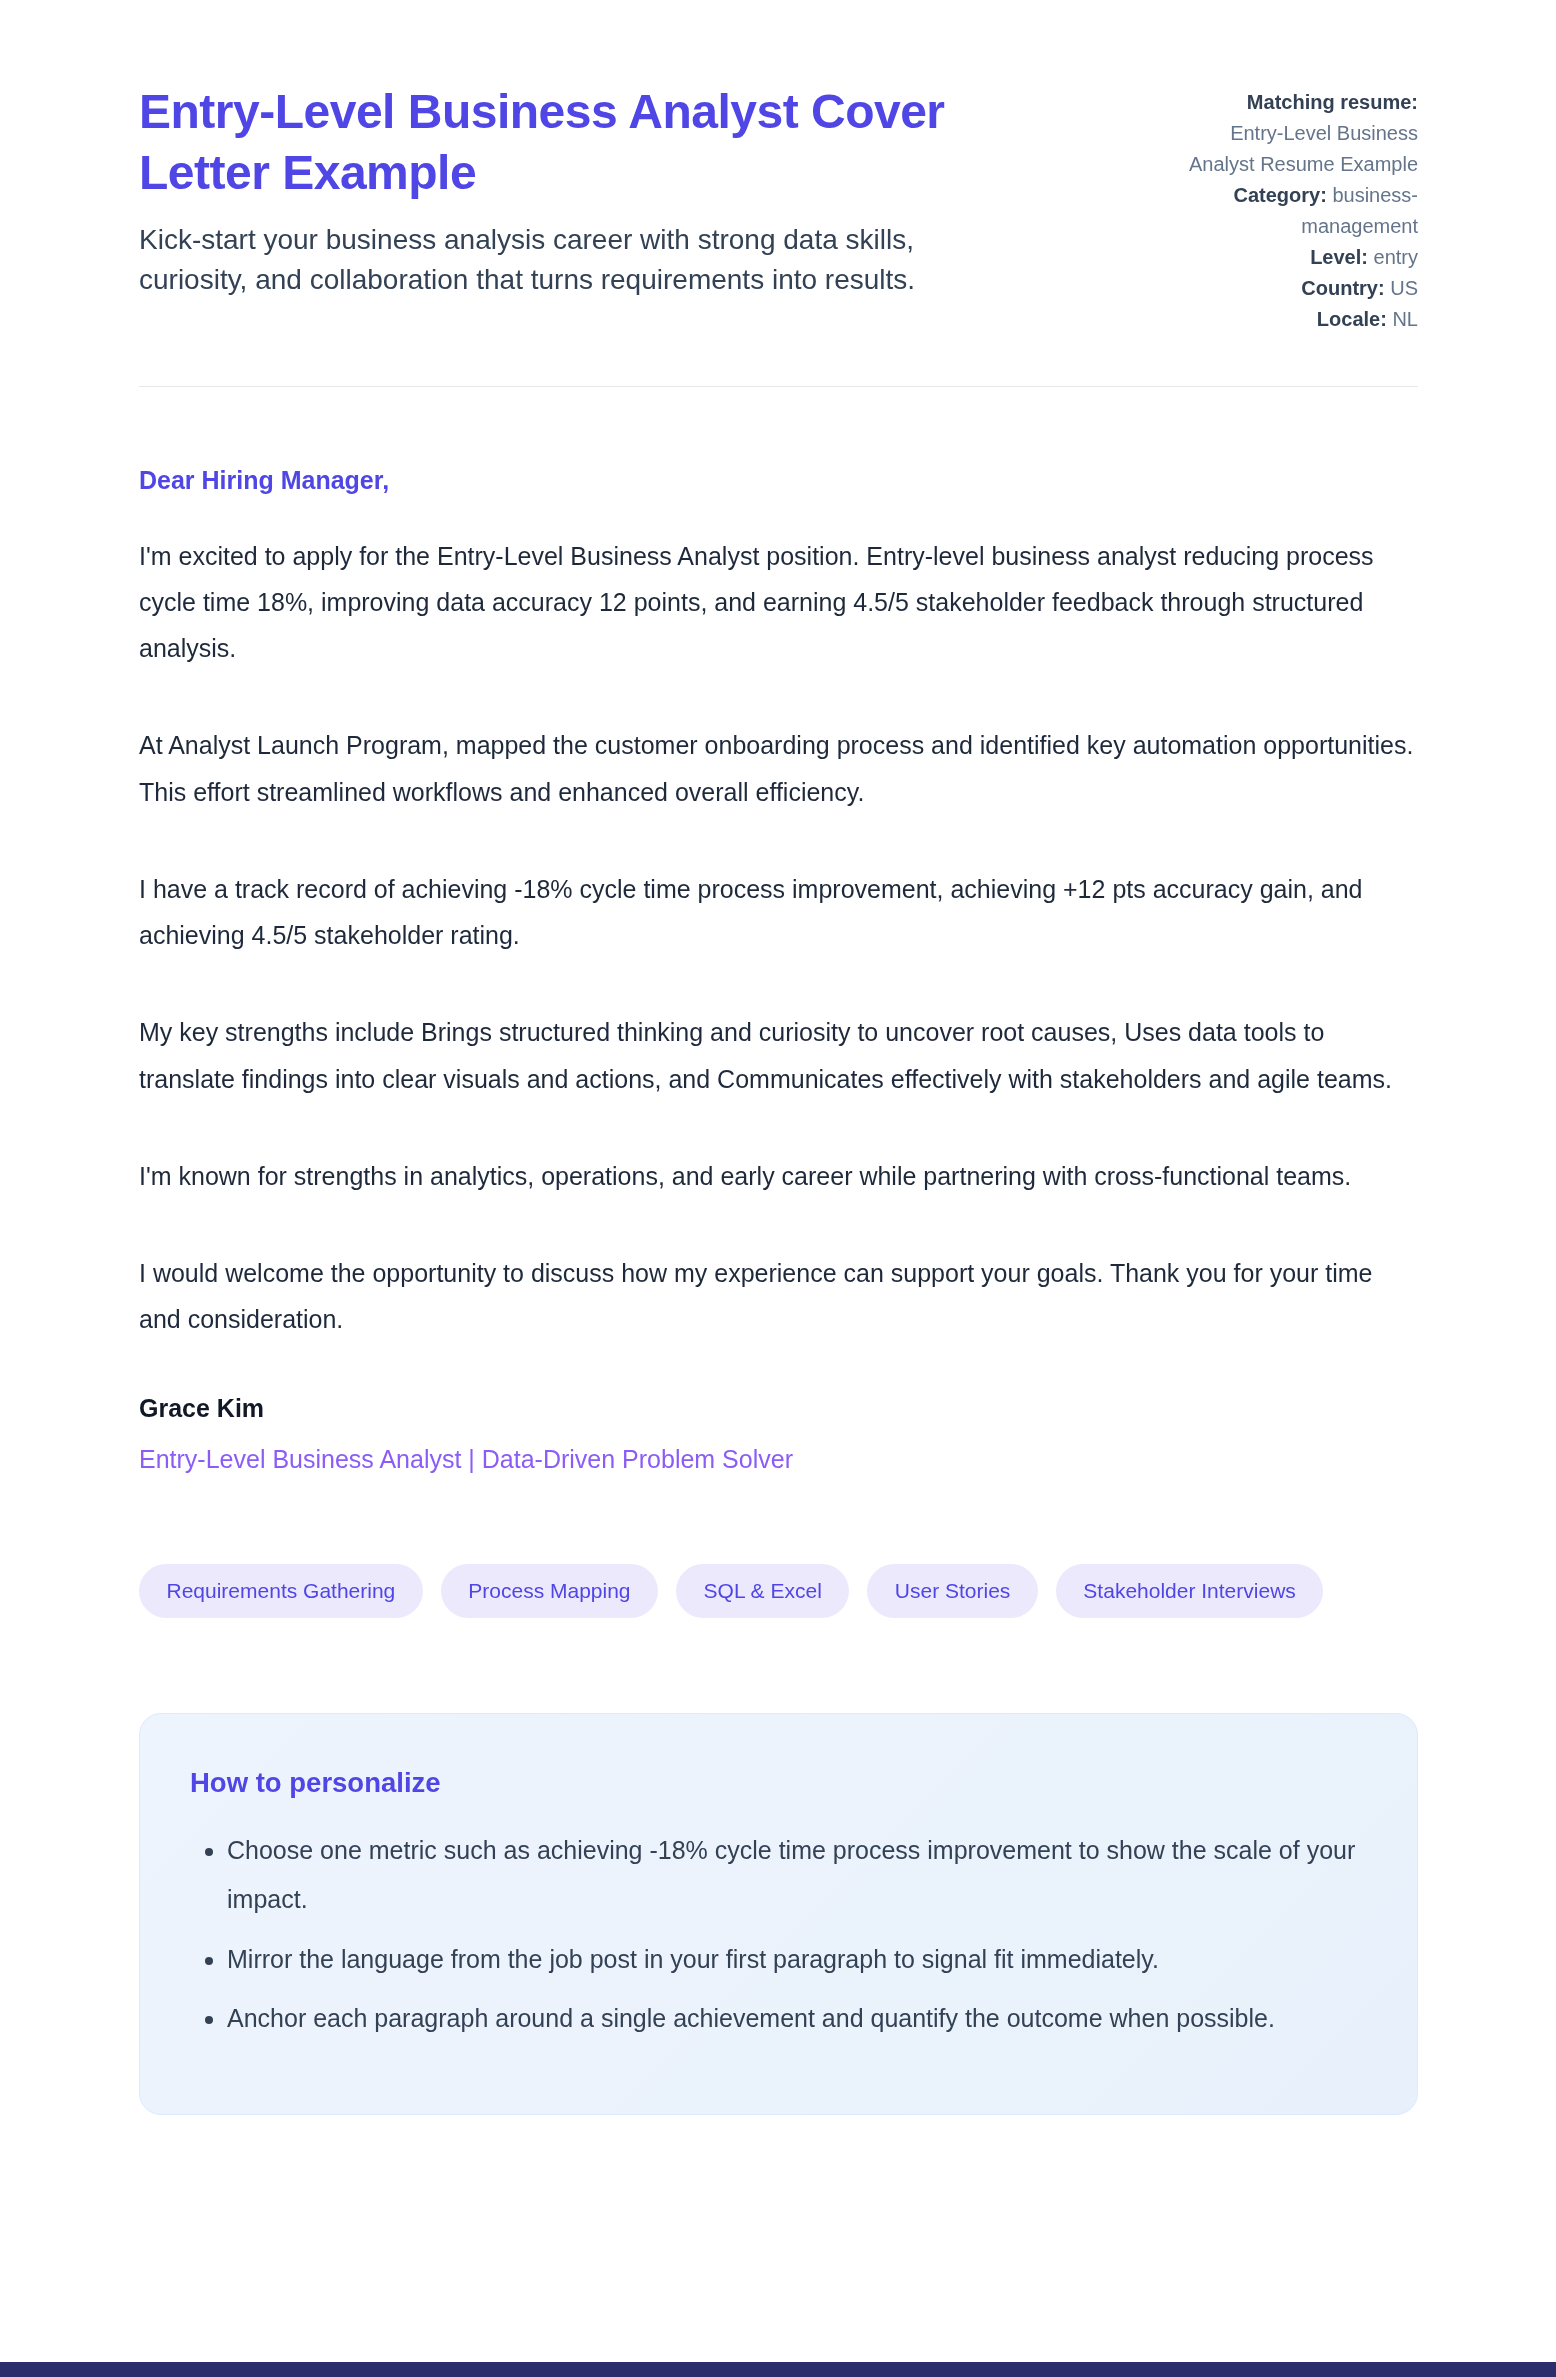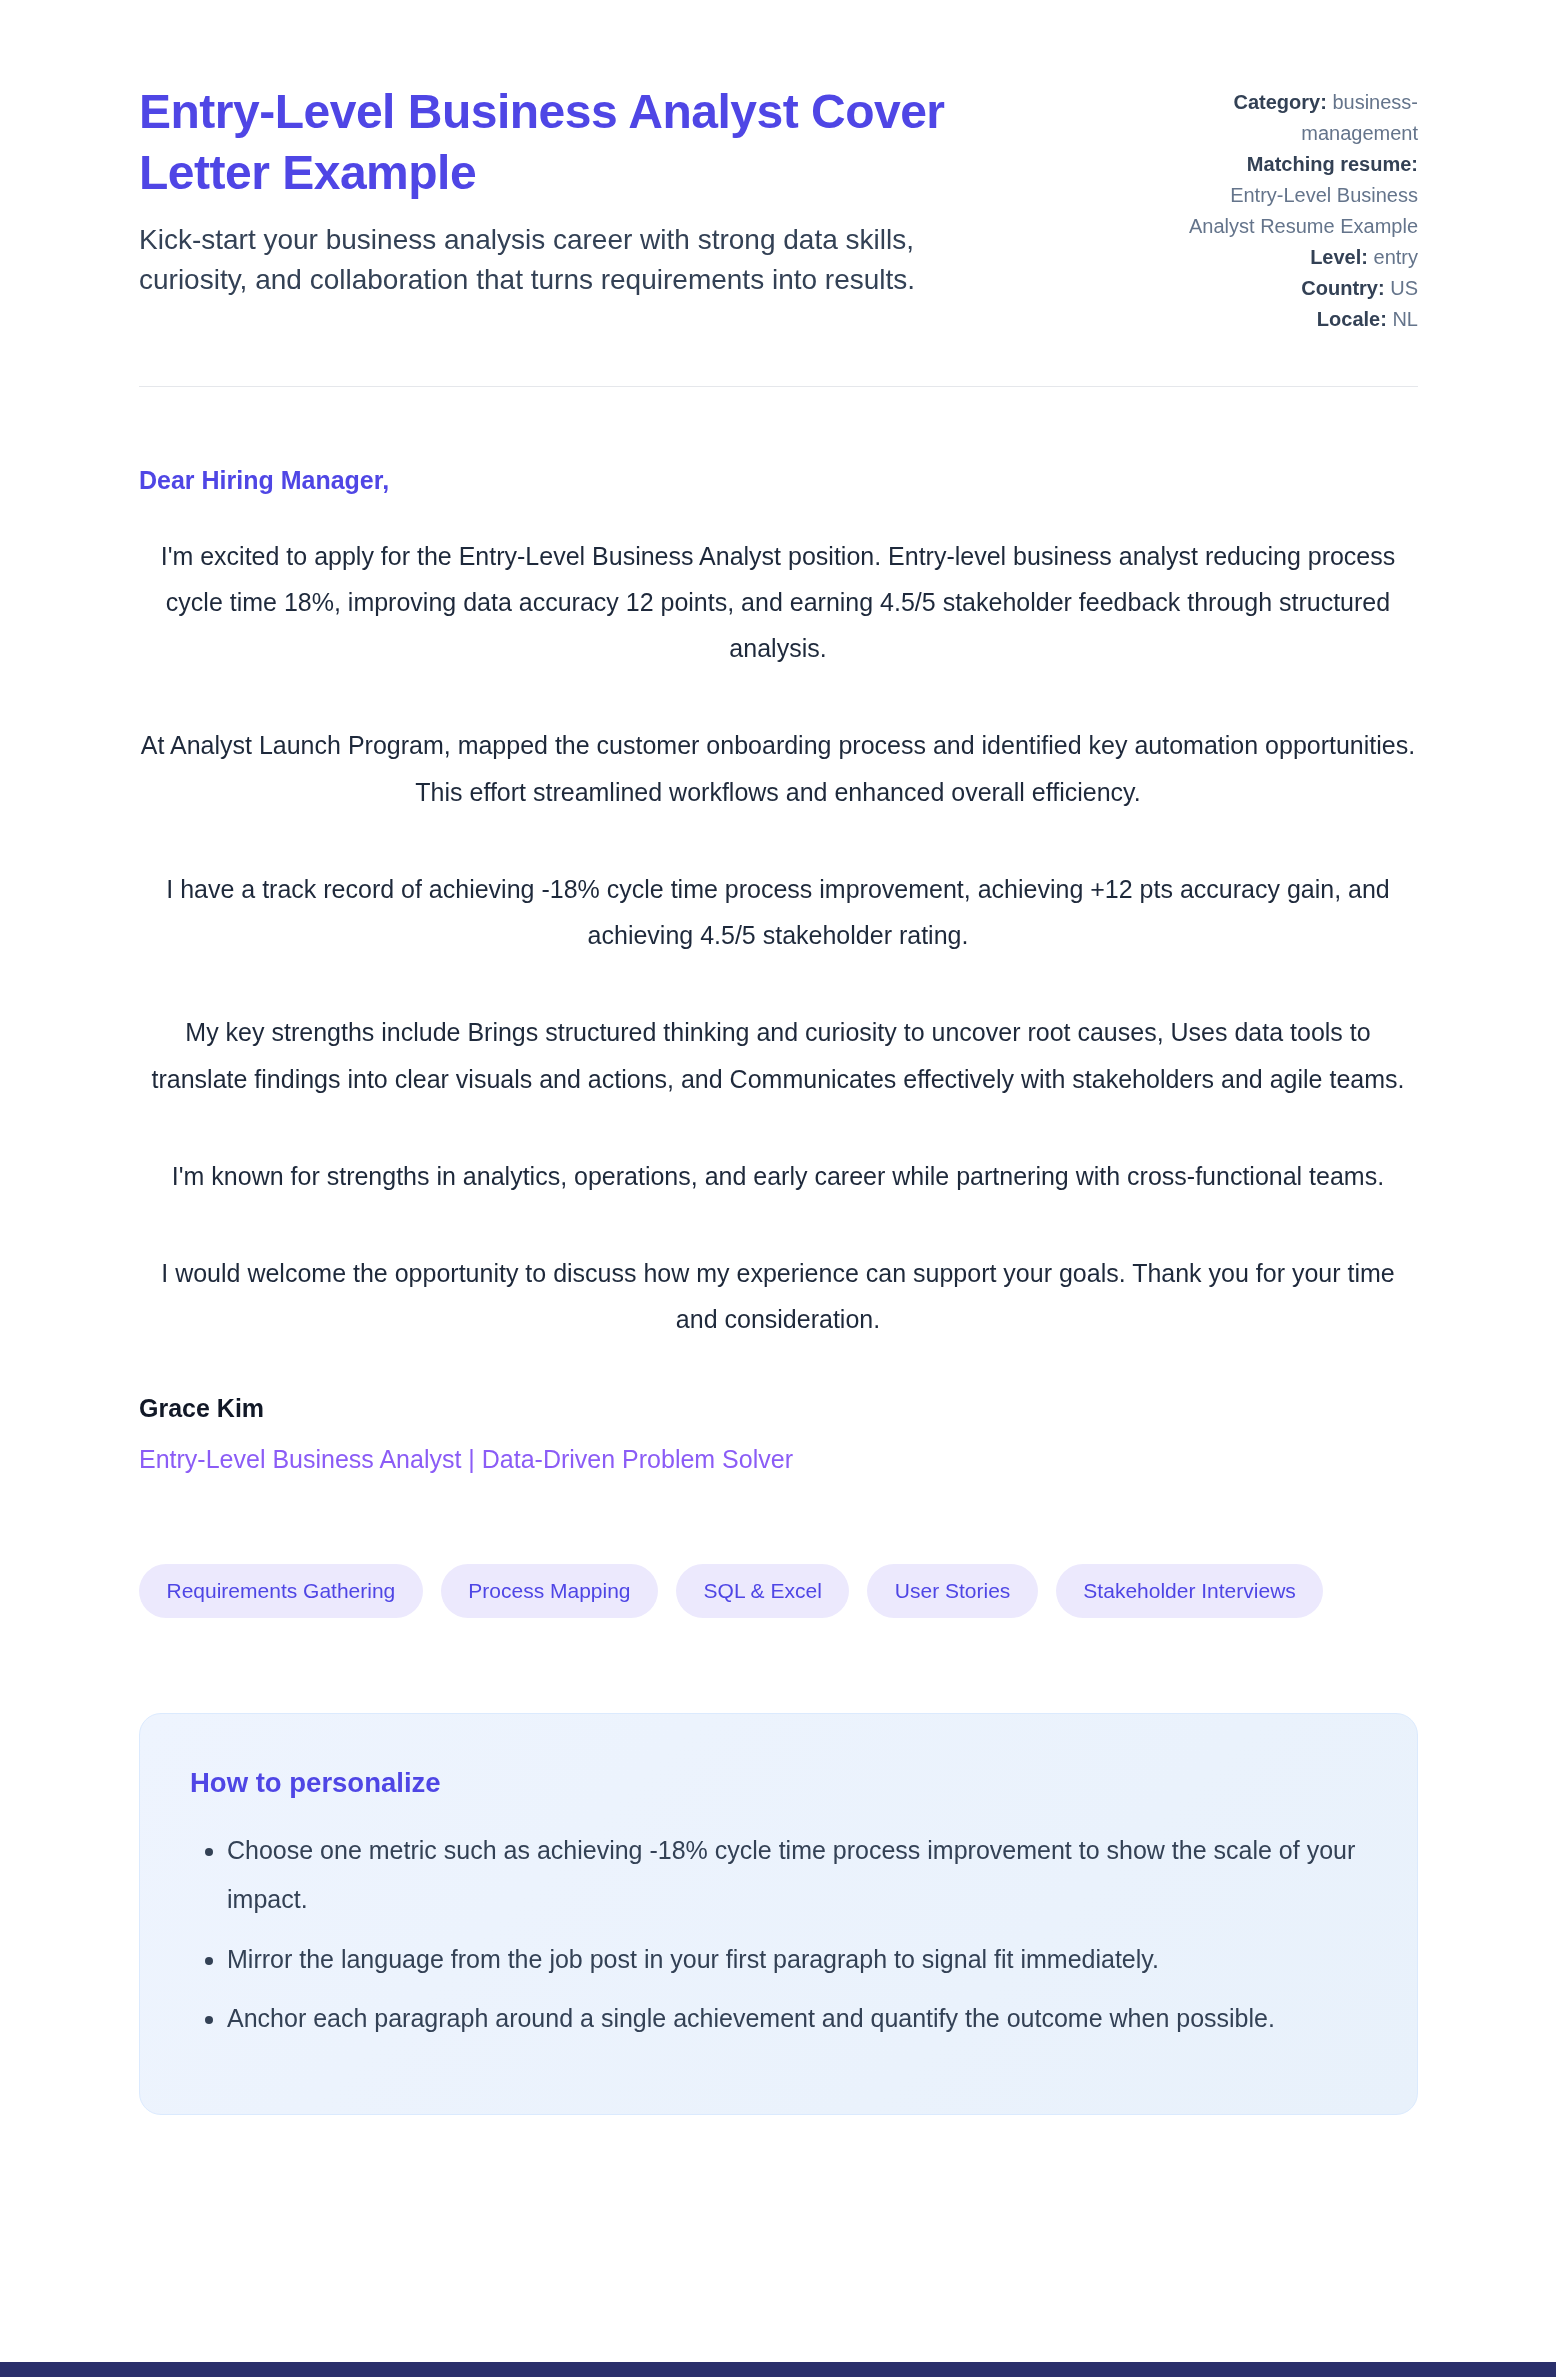--- a/index.html
+++ b/index.html
@@ -58,21 +58,20 @@
     font-size: 25px;
     font-weight: 700;
     color: #4f46e5;
   }
   .para {
     margin: 0 0 51px 0;
     font-size: 25px;
     line-height: 1.85;
     color: #1e293b;
     max-width: 1278px;
-    text-align: center;
   }
   .signature { margin-top: 40px; }
   .sig-name { margin: 0; font-size: 25px; font-weight: 700; color: #111827; }
   .sig-role { margin: 22px 0 0 0; font-size: 25px; color: #8b5cf6; }
 
   
   .tags { margin-top: 90px; display: flex; flex-wrap: wrap; gap: 18px; }
   .tag {
     display: inline-block;
     background: #ece9fd;
@@ -124,26 +123,26 @@
 <div class="page">
   <div class="content">
 
     <header class="header">
       <div class="header-left">
         <h1 class="title">Entry-Level Business Analyst Cover Letter Example</h1>
         <p class="subtitle">Kick-start your business analysis career with strong data skills, curiosity, and collaboration that turns requirements into results.</p>
       </div>
       <aside class="meta">
         <div class="meta-row">
+          <span class="meta-label block">Matching resume:</span>
+          <span class="meta-value">Entry-Level Business Analyst Resume Example</span>
+        </div>
+        <div class="meta-row">
           <span class="meta-label">Category:</span>
           <span class="meta-value">business-management</span>
-        </div>
-        <div class="meta-row">
-          <span class="meta-label block">Matching resume:</span>
-          <span class="meta-value">Entry-Level Business Analyst Resume Example</span>
         </div>
         <div class="meta-row">
           <span class="meta-label">Level:</span>
           <span class="meta-value">entry</span>
         </div>
         <div class="meta-row">
           <span class="meta-label">Country:</span>
           <span class="meta-value">US</span>
         </div>
         <div class="meta-row">

